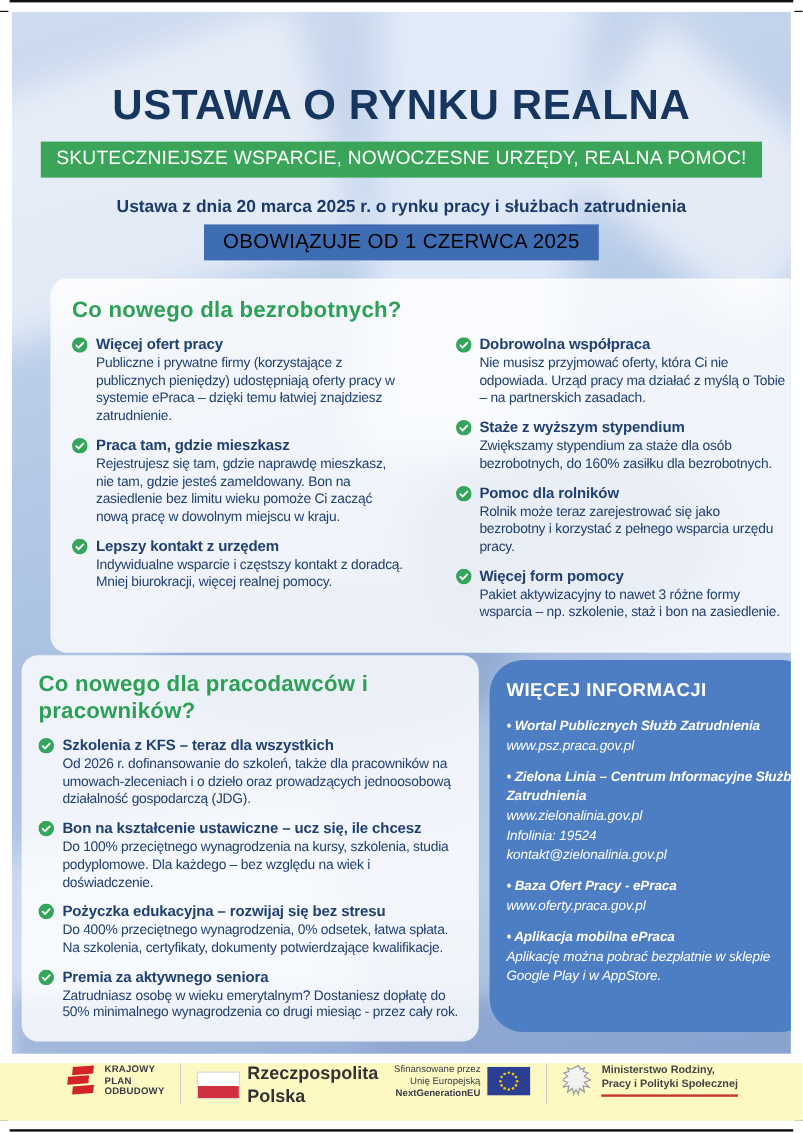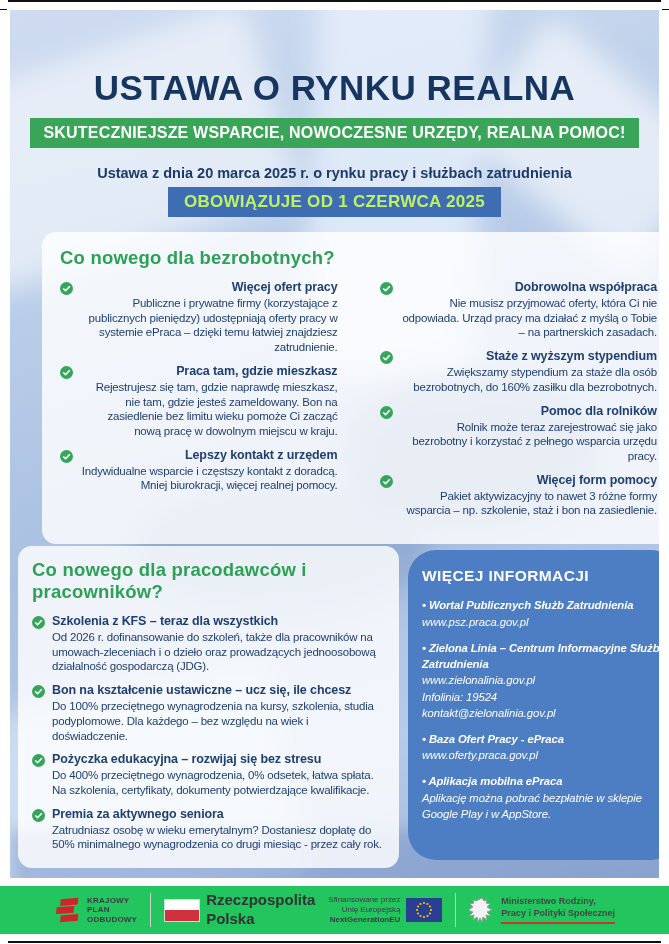--- a/index.html
+++ b/index.html
@@ -36,64 +36,64 @@
   .ph6 { left:-40px; top:680px; width:320px; height:220px; background:rgba(230,240,252,.5); transform:rotate(-12deg); }
   .ph7 { left:0; top:820px; width:660px; height:60px; background:rgba(110,140,195,.45); filter:blur(8px); }
 
   
   .hdr-title {
     position:absolute; left:0; right:0; top:58px; text-align:center;
     font-size:35px; font-weight:bold; letter-spacing:.5px; color:#16355f;
   }
   .hdr-green-wrap { position:absolute; left:0; right:0; top:108px; text-align:center; }
   .hdr-green {
-    display:inline-block; background:#3aa558; color:#fff; font-weight:bold;
+    display:inline-block; background:#3aa558; color:#fff; font-weight:normal;
     font-size:16px; letter-spacing:.2px; padding:6px 13px;
   }
   .hdr-sub {
     position:absolute; left:0; right:0; top:155px; text-align:center;
     font-size:14.5px; font-weight:bold; color:#1d3a6a;
   }
   .hdr-blue-wrap { position:absolute; left:0; right:0; top:177px; text-align:center; }
   .hdr-blue {
-    display:inline-block; background:#3e6db4; color:#bef264; font-weight:bold;
+    display:inline-block; background:#3e6db4; color:#000000; font-weight:normal;
     font-size:17px; letter-spacing:.3px; padding:5px 16px;
   }
 
   
   .card {
     position:absolute; background:rgba(255,255,255,.82); border-radius:14px;
     overflow:hidden;
   }
   .card1 { left:8px;  top:222px; width:633px; height:312px; padding:15px 18px;margin-left:24px; }
   .card2 { left:8px;  top:536px; width:381px; height:322px; padding:13px 14px; }
   .sec-h { font-size:18.5px; font-weight:bold; color:#2ca156; margin-bottom:11px; letter-spacing:.2px; }
-  .cols { display:flex; gap:42px;text-align:right; }
+  .cols { display:flex; gap:42px; }
   .col { flex:1; }
   .item { display:flex; gap:7px; margin-bottom:9px; }
   .item .ck { flex:0 0 13px; margin-top:1px; }
   .item .tt { font-weight:bold; font-size:12.5px; color:#214072; margin-bottom:2px; letter-spacing:-.1px; }
   .item .bd { font-size:11.5px; color:#214072; line-height:1.28; letter-spacing:-.2px; }
 
   
   .infocard {
     position:absolute; left:398px; top:540px; width:271px; height:310px;
     background:#4d7dc2; border-radius:28px; padding:17px 14px; color:#fff;
     overflow:hidden;
   }
   .info-h { font-size:15.5px; font-weight:bold; letter-spacing:.4px; margin-bottom:13px; }
   .info-e { margin-bottom:11px;font-style:italic; }
   .info-t { font-weight:bold; font-size:11.3px; line-height:1.4; letter-spacing:-.1px; }
   .info-l { font-size:11.3px; line-height:1.42; letter-spacing:-.1px; }
 
   
   .footer {
     position:absolute; left:0; right:0; top:886px; height:48px;
-    display:flex; align-items:center; justify-content:center; gap:13px;
-    background:#22c55e;
+    display:flex; align-items:flex-start; justify-content:center; gap:13px;
+    background:#fef9c3;
   }
   .lg { display:flex; align-items:center; gap:6px; }
   .divider { width:1px; height:34px; background:#cfcfcf; }
   .kpo-txt  { font-size:8px; font-weight:bold; color:#3a3a46; line-height:1.2; letter-spacing:.2px; }
   .pl-flag  { width:36px; height:23px; border:1px solid #d8d8d8; display:flex; flex-direction:column; }
   .pl-flag .w { flex:1; background:#ffffff; }
   .pl-flag .r { flex:1; background:#d0313f; }
   .pl-txt   { font-size:15px; font-weight:bold; color:#333; line-height:1.25; }
   .eu-txt   { font-size:8px; color:#3a3a46; line-height:1.25; text-align:right; }
   .eu-txt .b{ font-weight:bold; }

